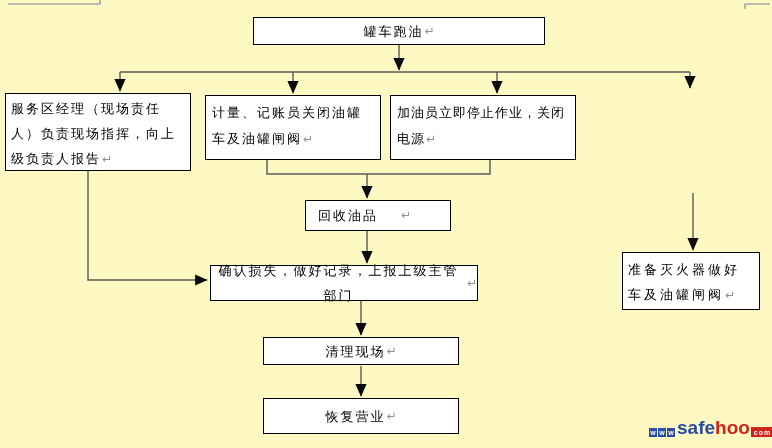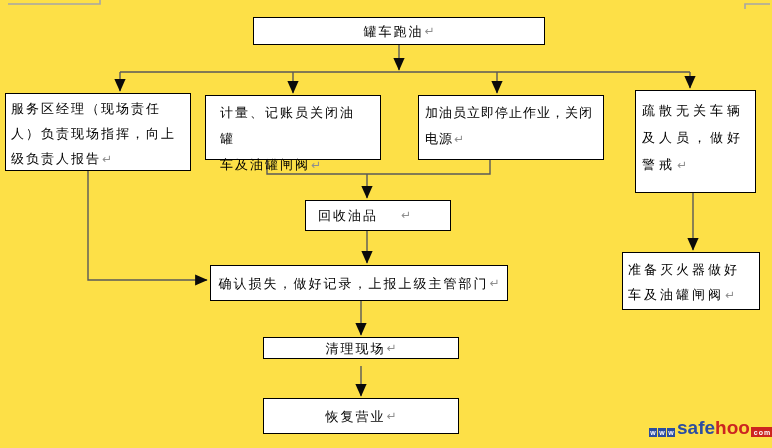--- a/index.html
+++ b/index.html
@@ -1,46 +1,46 @@
 <!DOCTYPE html>
 <html><head>
 <meta charset="utf-8">
 <style>
   html,body{margin:0;padding:0;background:#ffffff;}
   #canvas{
     position:relative;
     width:772px;height:448px;
-    background:#fde047;
+    background:#fef9c3;
     font-family:"Liberation Sans","DejaVu Sans",sans-serif;
     overflow:hidden;
   }
   #wires{position:absolute;left:0;top:0;width:772px;height:448px;}
   .node{
     position:absolute;
     box-sizing:border-box;
     border:1px solid #000;
     background:#fff;
     color:#000;
     font-size:13px;
     line-height:25px;
     letter-spacing:2px;
   }
   .node .txt{white-space:pre-line;}
   .pm{color:#8f8f8f;font-size:12px;letter-spacing:0;margin-left:1px;}
   .center{display:flex;align-items:center;justify-content:center;text-align:center;}
 
   #node-start   {left:253px;top:17px;width:292px;height:28px;}
   #node-manager {left:5px;  top:93px;width:186px;height:78px;padding:2px 5px;}
-  #node-metering{left:205px;top:95px;width:176px;height:65px;padding:4px 14px;line-height:26px;}
-  #node-refueler{left:390px;top:95px;width:186px;height:65px;padding:4px 6px;line-height:26px;letter-spacing:1px;margin-left:28px;}
+  #node-metering{left:205px;top:95px;width:176px;height:65px;padding:4px 6px;line-height:26px;}
+  #node-refueler{left:390px;top:95px;width:186px;height:65px;padding:4px 6px;line-height:26px;letter-spacing:1px;}
   #node-evacuate{left:635px;top:90px;width:121px;height:103px;padding:6px 6px;line-height:27px;letter-spacing:4px;}
   #node-recover {left:305px;top:200px;width:146px;height:31px;display:flex;align-items:center;padding-left:12px;gap:22px;}
-  #node-confirm {left:210px;top:265px;width:298px;height:36px;}
+  #node-confirm {left:210px;top:265px;width:268px;height:36px;}
   #node-extinguisher{left:622px;top:252px;width:138px;height:58px;padding:4px 5px;line-height:25px;letter-spacing:3px;}
-  #node-clean   {left:263px;top:337px;width:196px;height:22px;text-align:right;}
+  #node-clean   {left:263px;top:337px;width:196px;height:28px;text-align:right;}
   #node-resume  {left:263px;top:398px;width:196px;height:36px;}
 
   
   #watermark{
     position:absolute;left:649px;top:418px;
     display:flex;align-items:flex-end;
     font-weight:bold;line-height:1;
   }
   .w-block{
     background:#2b4da0;color:#fff;
@@ -110,25 +110,20 @@
   <div class="node" id="node-metering">
     <span class="txt">计量、记账员关闭油罐
 车及油罐闸阀</span><span class="pm">↵</span>
   </div>
 
   <div class="node" id="node-refueler">
     <span class="txt">加油员立即停止作业，关闭
 电源</span><span class="pm">↵</span>
   </div>
 
-  <div class="node" id="node-evacuate">
-    <span class="txt">疏散无关车辆
-及人员，做好
-警戒</span><span class="pm">↵</span>
-  </div>
 
   <div class="node" id="node-recover">
     <span class="txt">回收油品</span>
       <span class="pm">↵</span>
   </div>
 
   <div class="node center" id="node-confirm">
     <span class="txt">确认损失，做好记录，上报上级主管部门</span>
       <span class="pm">↵</span>
   </div>

